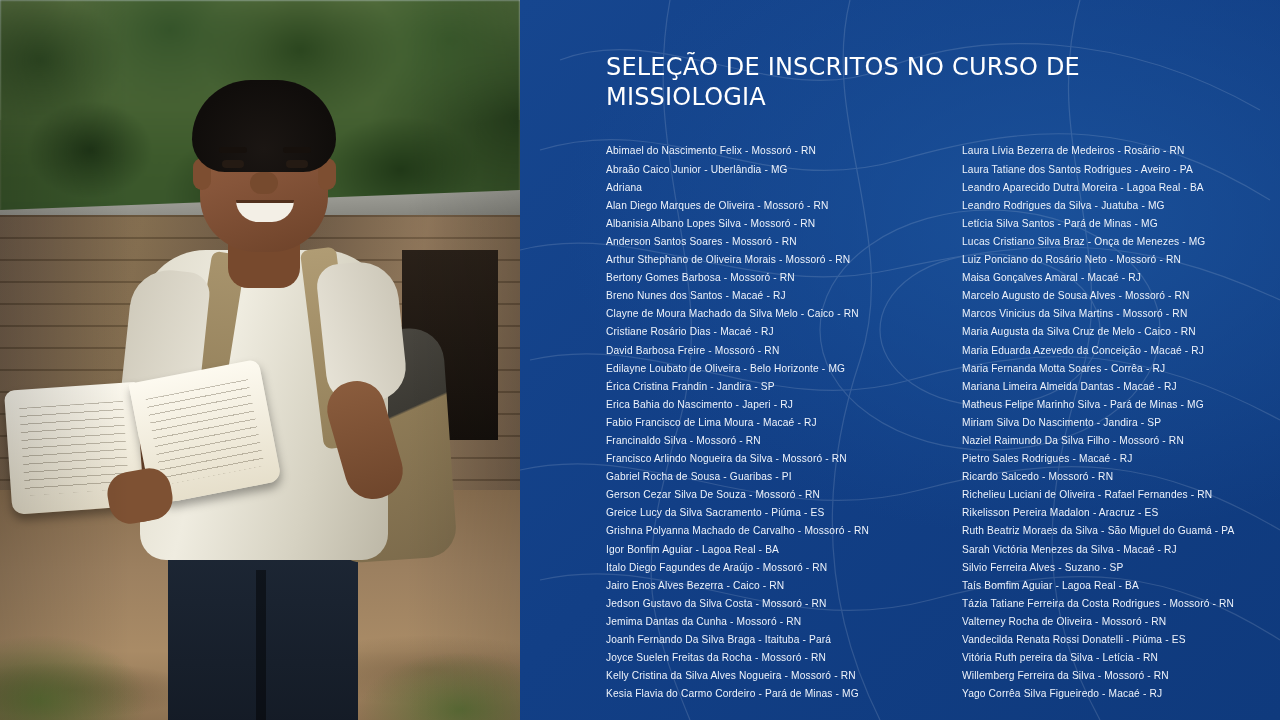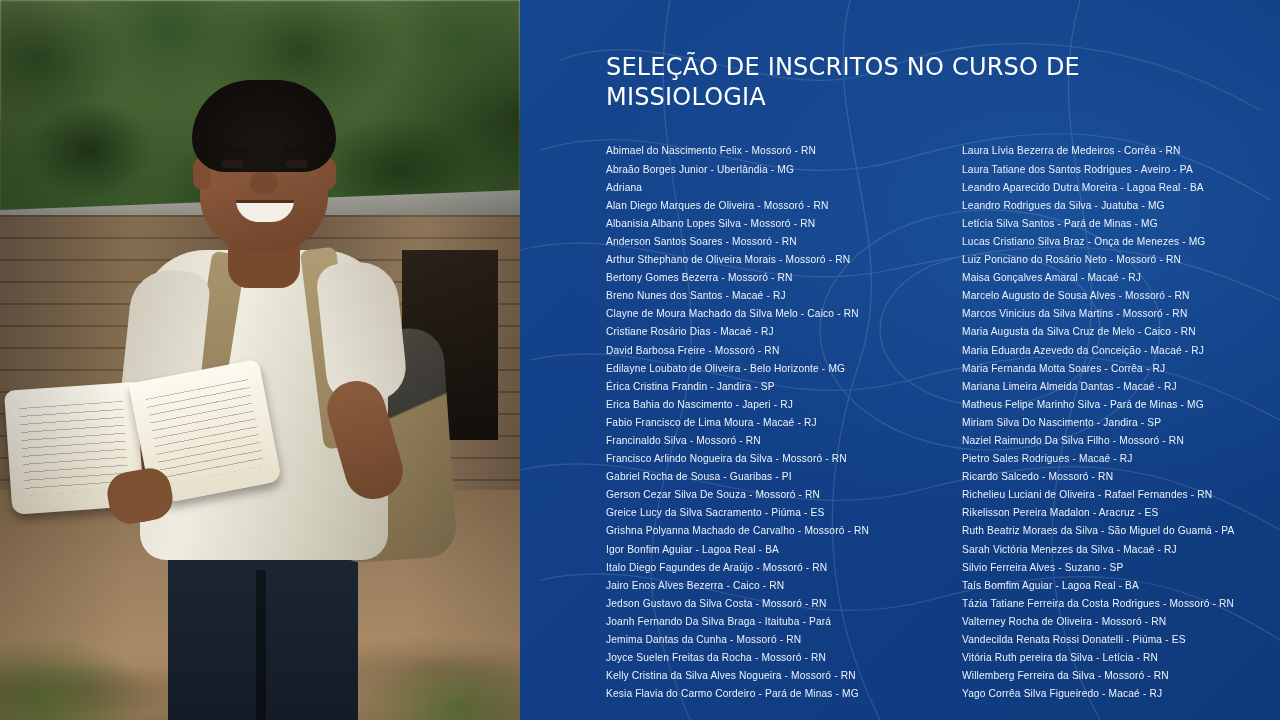--- a/index.html
+++ b/index.html
@@ -317,53 +317,53 @@
       </svg>
     </div>
 
     <div class="title-wrap">
       <h1 class="title">SELEÇÃO DE INSCRITOS NO CURSO DE MISSIOLOGIA</h1>
     </div>
 
     <div class="columns">
       <div class="col" id="col1">
           <div class="name">Abimael do Nascimento Felix - Mossoró - RN</div>
-          <div class="name">Abraão Borges Junior - Uberlândia - MG</div>
+          <div class="name">Abraão Caico Junior - Uberlândia - MG</div>
           <div class="name">Adriana</div>
           <div class="name">Alan Diego Marques de Oliveira - Mossoró - RN</div>
           <div class="name">Albanisia Albano Lopes Silva - Mossoró - RN</div>
           <div class="name">Anderson Santos Soares - Mossoró - RN</div>
           <div class="name">Arthur Sthephano de Oliveira Morais - Mossoró - RN</div>
-          <div class="name">Bertony Gomes Bezerra - Mossoró - RN</div>
+          <div class="name">Bertony Gomes Barbosa - Mossoró - RN</div>
           <div class="name">Breno Nunes dos Santos - Macaé - RJ</div>
           <div class="name">Clayne de Moura Machado da Silva Melo - Caico - RN</div>
           <div class="name">Cristiane Rosário Dias - Macaé - RJ</div>
           <div class="name">David Barbosa Freire - Mossoró - RN</div>
           <div class="name">Edilayne Loubato de Oliveira - Belo Horizonte - MG</div>
           <div class="name">Érica Cristina Frandin - Jandira - SP</div>
           <div class="name">Erica Bahia do Nascimento - Japeri - RJ</div>
           <div class="name">Fabio Francisco de Lima Moura - Macaé - RJ</div>
           <div class="name">Francinaldo Silva - Mossoró - RN</div>
           <div class="name">Francisco Arlindo Nogueira da Silva - Mossoró - RN</div>
           <div class="name">Gabriel Rocha de Sousa - Guaribas - PI</div>
           <div class="name">Gerson Cezar Silva De Souza - Mossoró - RN</div>
           <div class="name">Greice Lucy da Silva Sacramento - Piúma - ES</div>
           <div class="name">Grishna Polyanna Machado de Carvalho - Mossoró - RN</div>
           <div class="name">Igor Bonfim Aguiar - Lagoa Real - BA</div>
           <div class="name">Italo Diego Fagundes de Araújo - Mossoró - RN</div>
           <div class="name">Jairo Enos Alves Bezerra - Caico - RN</div>
           <div class="name">Jedson Gustavo da Silva Costa - Mossoró - RN</div>
+          <div class="name">Jemima Dantas da Cunha - Mossoró - RN</div>
           <div class="name">Joanh Fernando Da Silva Braga - Itaituba - Pará</div>
-          <div class="name">Jemima Dantas da Cunha - Mossoró - RN</div>
           <div class="name">Joyce Suelen Freitas da Rocha - Mossoró - RN</div>
           <div class="name">Kelly Cristina da Silva Alves Nogueira - Mossoró - RN</div>
           <div class="name">Kesia Flavia do Carmo Cordeiro - Pará de Minas - MG</div>
         </div>
       <div class="col" id="col2">
-          <div class="name">Laura Lívia Bezerra de Medeiros - Corrêa - RN</div>
+          <div class="name">Laura Lívia Bezerra de Medeiros - Rosário - RN</div>
           <div class="name">Laura Tatiane dos Santos Rodrigues - Aveiro - PA</div>
           <div class="name">Leandro Aparecido Dutra Moreira - Lagoa Real - BA</div>
           <div class="name">Leandro Rodrigues da Silva - Juatuba - MG</div>
           <div class="name">Letícia Silva Santos - Pará de Minas - MG</div>
           <div class="name">Lucas Cristiano Silva Braz - Onça de Menezes - MG</div>
           <div class="name">Luiz Ponciano do Rosário Neto - Mossoró - RN</div>
           <div class="name">Maisa Gonçalves Amaral - Macaé - RJ</div>
           <div class="name">Marcelo Augusto de Sousa Alves - Mossoró - RN</div>
           <div class="name">Marcos Vinicius da Silva Martins - Mossoró - RN</div>
           <div class="name">Maria Augusta da Silva Cruz de Melo - Caico - RN</div>

